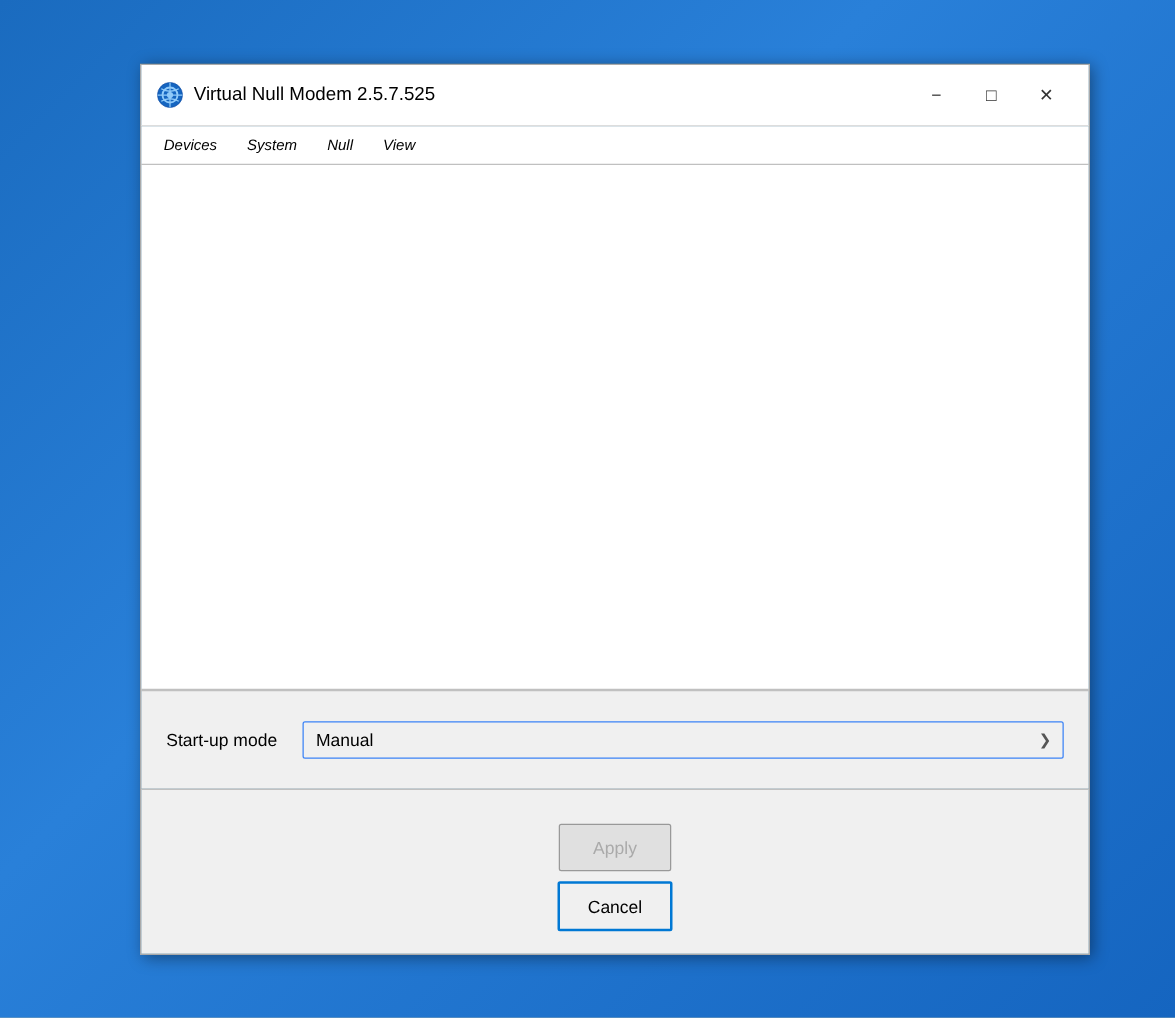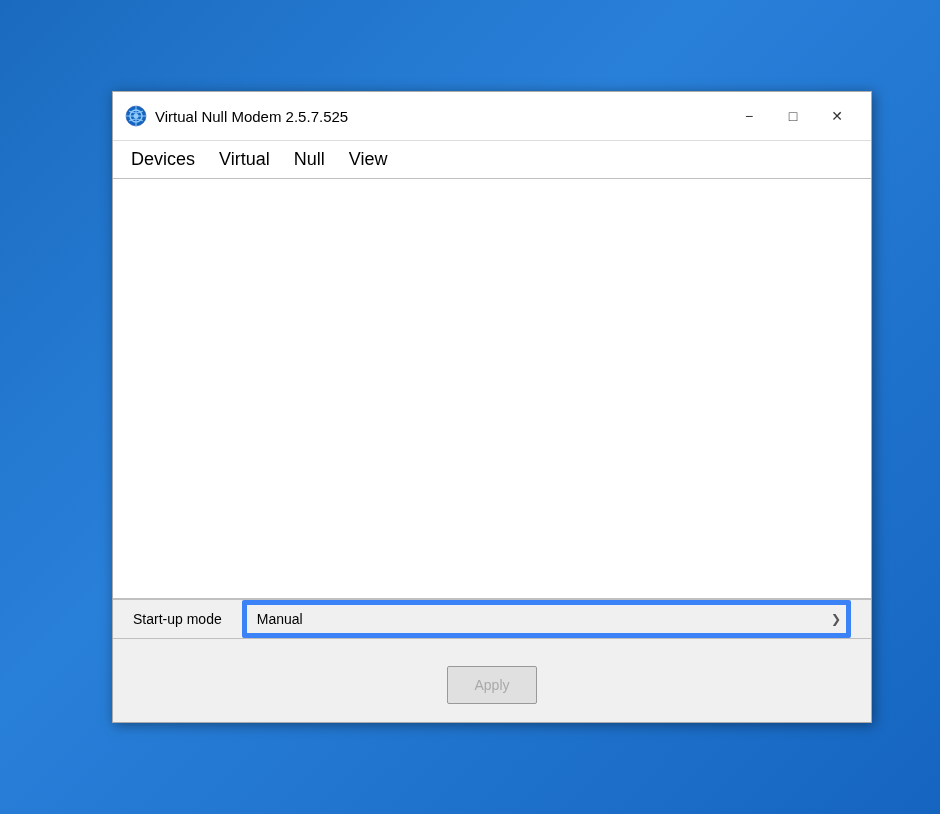--- a/index.html
+++ b/index.html
@@ -76,38 +76,39 @@
       background: #ffffff;
       display: flex;
       align-items: center;
       padding: 4px 8px;
       border-bottom: 1px solid #c0c0c0;
       gap: 4px;
     }
 
     .menu-item {
       padding: 4px 10px;
-      font-size: 18px;
+      font-size: 12px;
       color: #000;
       cursor: pointer;
       border-radius: 2px;
+      font-style: italic;
     }
 
     
     .content-area {
       background: #ffffff;
       flex: 1;
       min-height: 420px;
       border-bottom: 1px solid #c0c0c0;
     }
 
     
     .footer {
       background: #f0f0f0;
-      padding: 0 20px;
+      padding: 24px 20px;
       border-top: 1px solid #c0c0c0;
     }
 
     .startup-row {
       display: flex;
       align-items: center;
       gap: 20px;
       margin-bottom: 0;
     }
 
@@ -120,21 +121,21 @@
     .select-wrapper {
       flex: 1;
       position: relative;
     }
 
     .select-wrapper select {
       width: 100%;
       padding: 6px 30px 6px 10px;
       font-size: 14px;
       background: #f0f0f0;
-      border: 5px solid #3b82f6;
+      border: 1px solid #3b82f6;
       border-radius: 2px;
       appearance: none;
       -webkit-appearance: none;
       cursor: pointer;
       color: #000;
     }
 
     .select-arrow {
       position: absolute;
       right: 10px;
@@ -210,21 +211,21 @@
     <span class="title-bar-title">Virtual Null Modem 2.5.7.525</span>
     <div class="title-bar-controls">
       <button class="title-bar-btn">−</button>
       <button class="title-bar-btn">□</button>
       <button class="title-bar-btn close-btn">✕</button>
     </div>
   </div>
 
   <div class="menu-bar">
     <div class="menu-item">Devices</div>
-    <div class="menu-item">Virtual</div>
+    <div class="menu-item">System</div>
     <div class="menu-item">Null</div>
     <div class="menu-item">View</div>
   </div>
 
   <div class="content-area"></div>
 
   <div class="footer">
     <div class="startup-row">
       <span class="startup-label">Start-up mode</span>
       <div class="select-wrapper">
@@ -233,14 +234,15 @@
           <option>Automatic</option>
           <option>Disabled</option>
         </select>
         <span class="select-arrow">❯</span>
       </div>
     </div>
   </div>
 
   <div class="button-row">
     <button class="btn btn-apply" disabled="">Apply</button>
+    <button class="btn btn-cancel">Cancel</button>
   </div>
 </div>
 
 </body></html>

